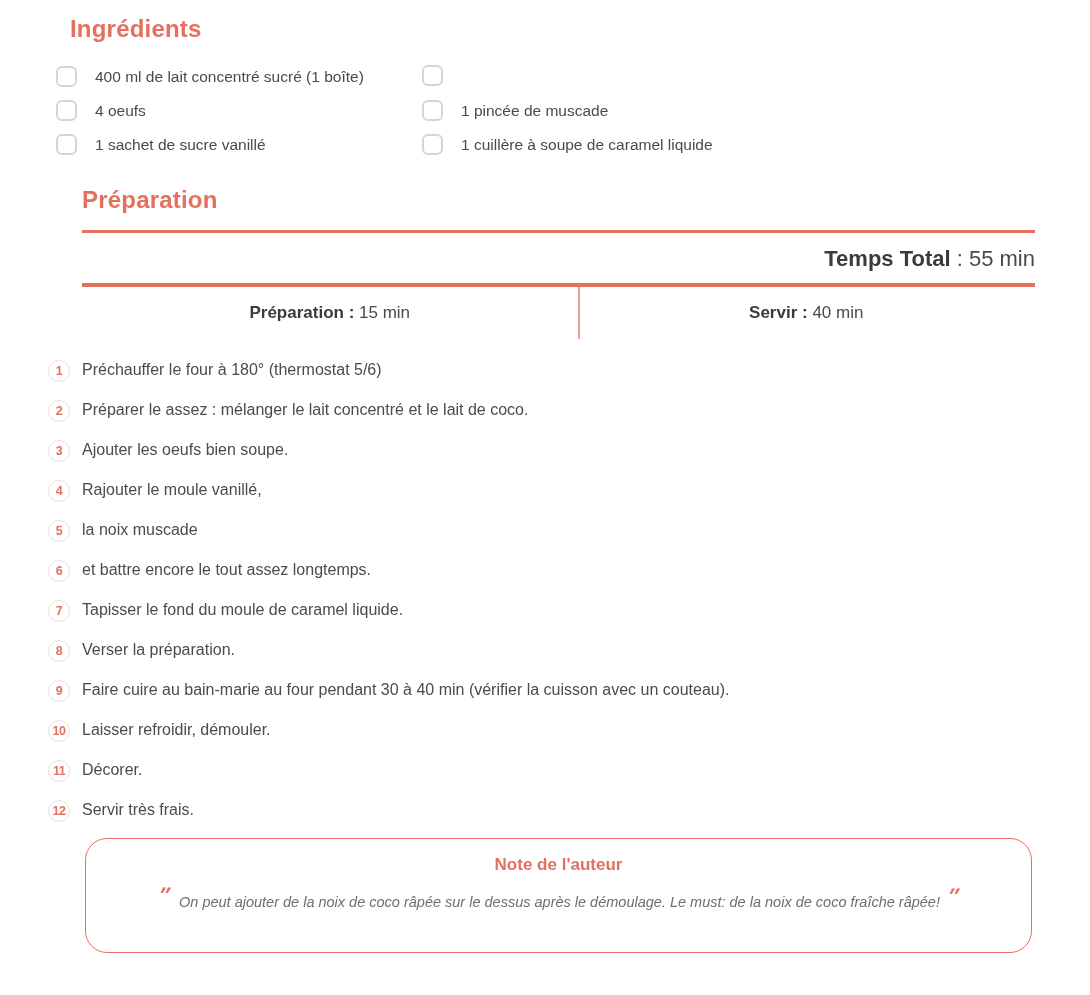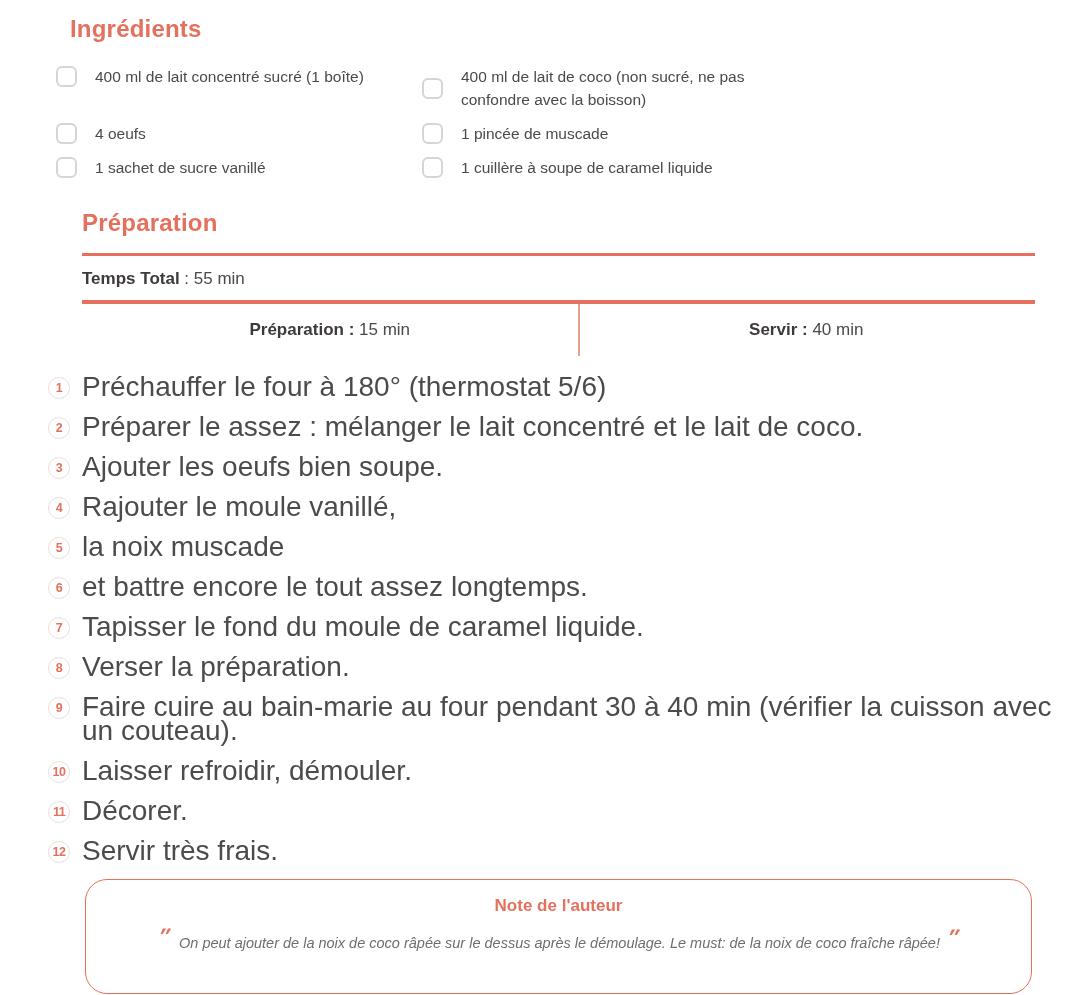--- a/index.html
+++ b/index.html
@@ -26,37 +26,37 @@
     border:2px solid #d5d5d5; border-radius:6px; cursor:pointer;
   }
   .ing-label { font-size:15.5px; line-height:23px; color:#4a4a4a; }
   .ing-item.col1 .ing-label { white-space:nowrap; }
   .ing-item.col2 .ing-label { max-width:345px; }
   
   .preparation .section-title { margin:30px 0 0 82px; }
   .time-table { margin:16px 0 0 82px; width:953px; }
   .tt-rule-top { height:3px; background:var(--accent); }
   .tt-rule-mid { height:4px; background:var(--accent); }
-  .tt-total { text-align:left; padding:13px 0 11px; font-size:17px; color:#4a4a4a; }
+  .tt-total { text-align:right; padding:13px 0 11px; font-size:22px; color:#4a4a4a; }
   .tt-bold { font-weight:700; color:#3d3a39; }
   .tt-row { position:relative; display:flex; align-items:center; height:52px; }
   .tt-cell { text-align:center; font-size:17px; color:#4a4a4a; }
   .tt-cell.left { width:52%; }
   .tt-cell.right { width:48%; }
   .tt-vdivider { position:absolute; left:52%; top:0; bottom:0; width:2px; background:#eb9e8f; }
   
   .steps { list-style:none; margin:19px 0 0 48px; }
   .step { display:flex; align-items:flex-start; gap:12px; margin-bottom:16px; }
   .step-num {
     width:22px; height:22px; flex:0 0 auto; margin-top:2px;
     border:1.5px solid #e8e1df; border-radius:50%;
     color:var(--accent); font-weight:700; font-size:12.5px; letter-spacing:-0.5px;
     display:flex; align-items:center; justify-content:center;
   }
-  .step-text { font-size:28px; line-height:24px; color:#4b4b4b; }
+  .step-text { font-size:16px; line-height:24px; color:#4b4b4b; }
   
   .note-box {
     margin:4px 0 0 85px; width:947px; height:115px;
     border:1.5px solid var(--accent); border-radius:22px;
     padding-top:16px;
   }
   .note-title { text-align:center; font-size:17px; font-weight:700; color:var(--accent); }
   .note-quote {
     margin-top:13px; text-align:center; font-size:14.5px; color:#6e6e6e;
     font-style:italic;
@@ -75,21 +75,20 @@
 
   <section class="ingredients">
     <h2 class="section-title">Ingrédients</h2>
     <div class="ing-grid" id="ing-grid">
         <div class="ing-item col1">
           <span class="checkbox" role="checkbox" aria-checked="false"></span>
           <span class="ing-label">400 ml de lait concentré sucré (1 boîte)</span>
         </div>
         <div class="ing-item col2">
           <span class="checkbox" role="checkbox" aria-checked="false"></span>
-          <span class="ing-label">400 ml de lait de coco (non sucré, ne pas confondre avec la boisson)</span>
         </div>
         <div class="ing-item col1">
           <span class="checkbox" role="checkbox" aria-checked="false"></span>
           <span class="ing-label">4 oeufs</span>
         </div>
         <div class="ing-item col2">
           <span class="checkbox" role="checkbox" aria-checked="false"></span>
           <span class="ing-label">1 pincée de muscade</span>
         </div>
         <div class="ing-item col1">

